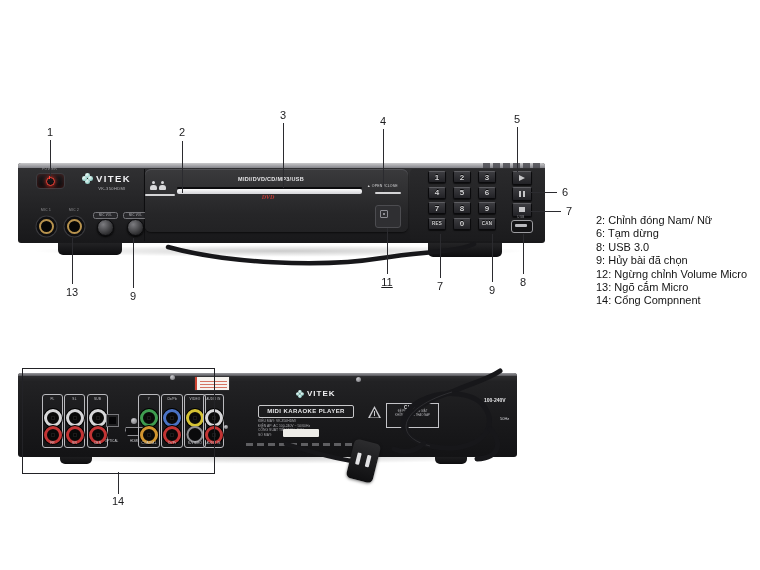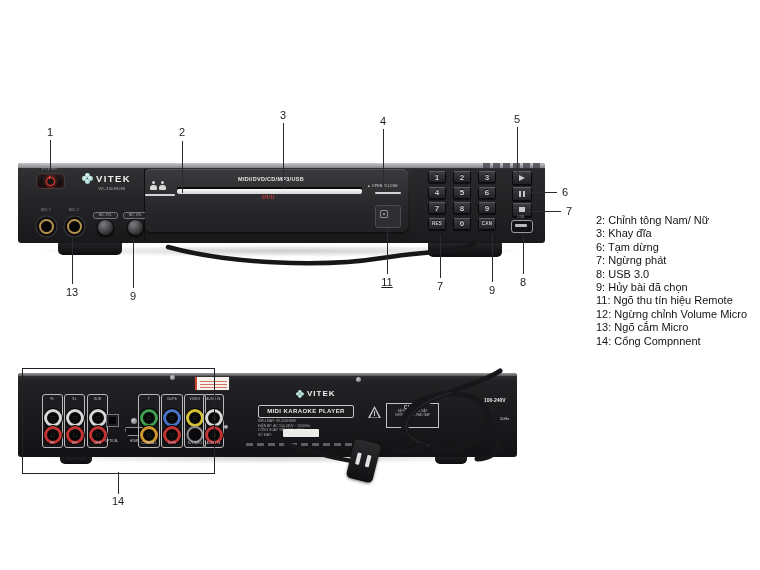--- a/index.html
+++ b/index.html
@@ -335,25 +335,22 @@
   <div class="plug">
       <i></i>
       <i></i>
     </div>
 
   <div class="bracket"></div>
   <div class="cl clv" style="left:118px;top:472px;height:22px;"></div>
   <div class="num" style="left:110px;top:495px;">14</div>
 
   <div class="legend">
-    <div>2: Chỉnh tông Nam/ Nữ</div>
-    <div>3: Khay đĩa</div>
+    <div>2: Chỉnh đóng Nam/ Nữ</div>
     <div>6: Tạm dừng</div>
-    <div>7: Ngừng phát</div>
     <div>8: USB 3.0</div>
     <div>9: Hủy bài đã chọn</div>
-    <div>11: Ngõ thu tín hiệu Remote</div>
     <div>12: Ngừng chỉnh Volume Micro</div>
     <div>13: Ngõ cắm Micro</div>
     <div>14: Cổng Compnnent</div>
   </div>
 
 </div>
 
 </body></html>

